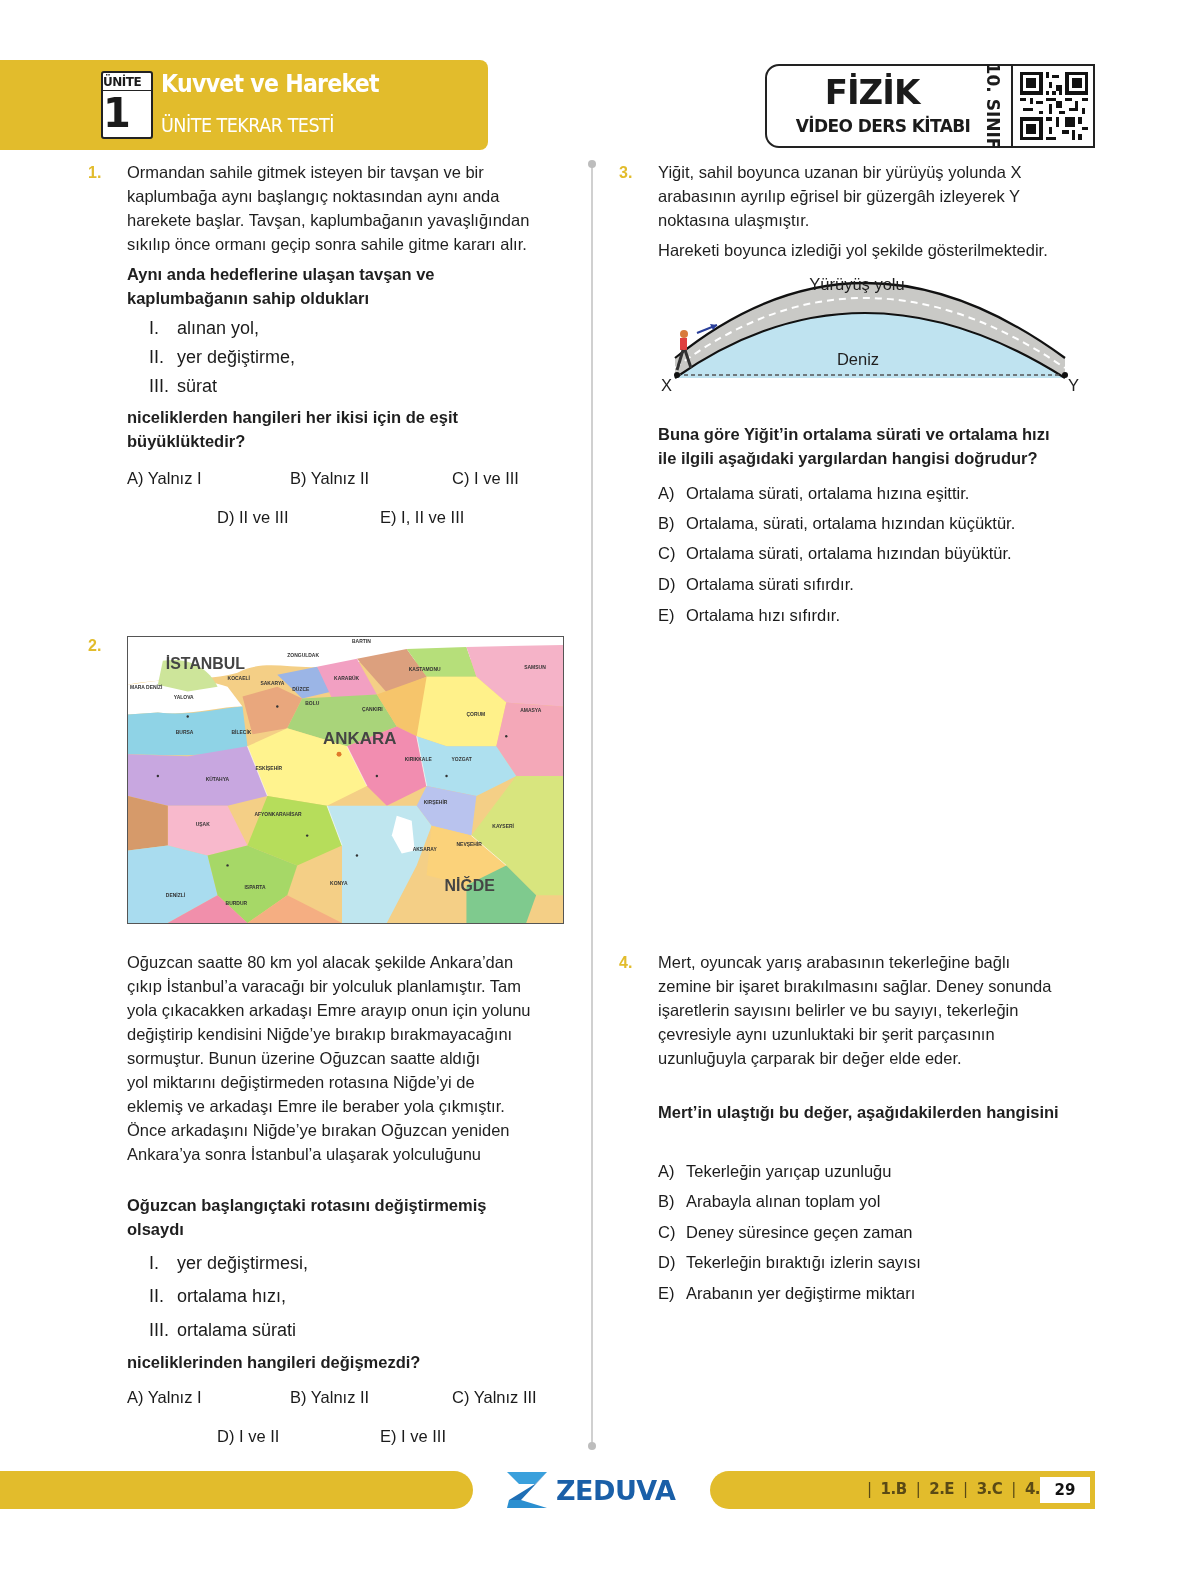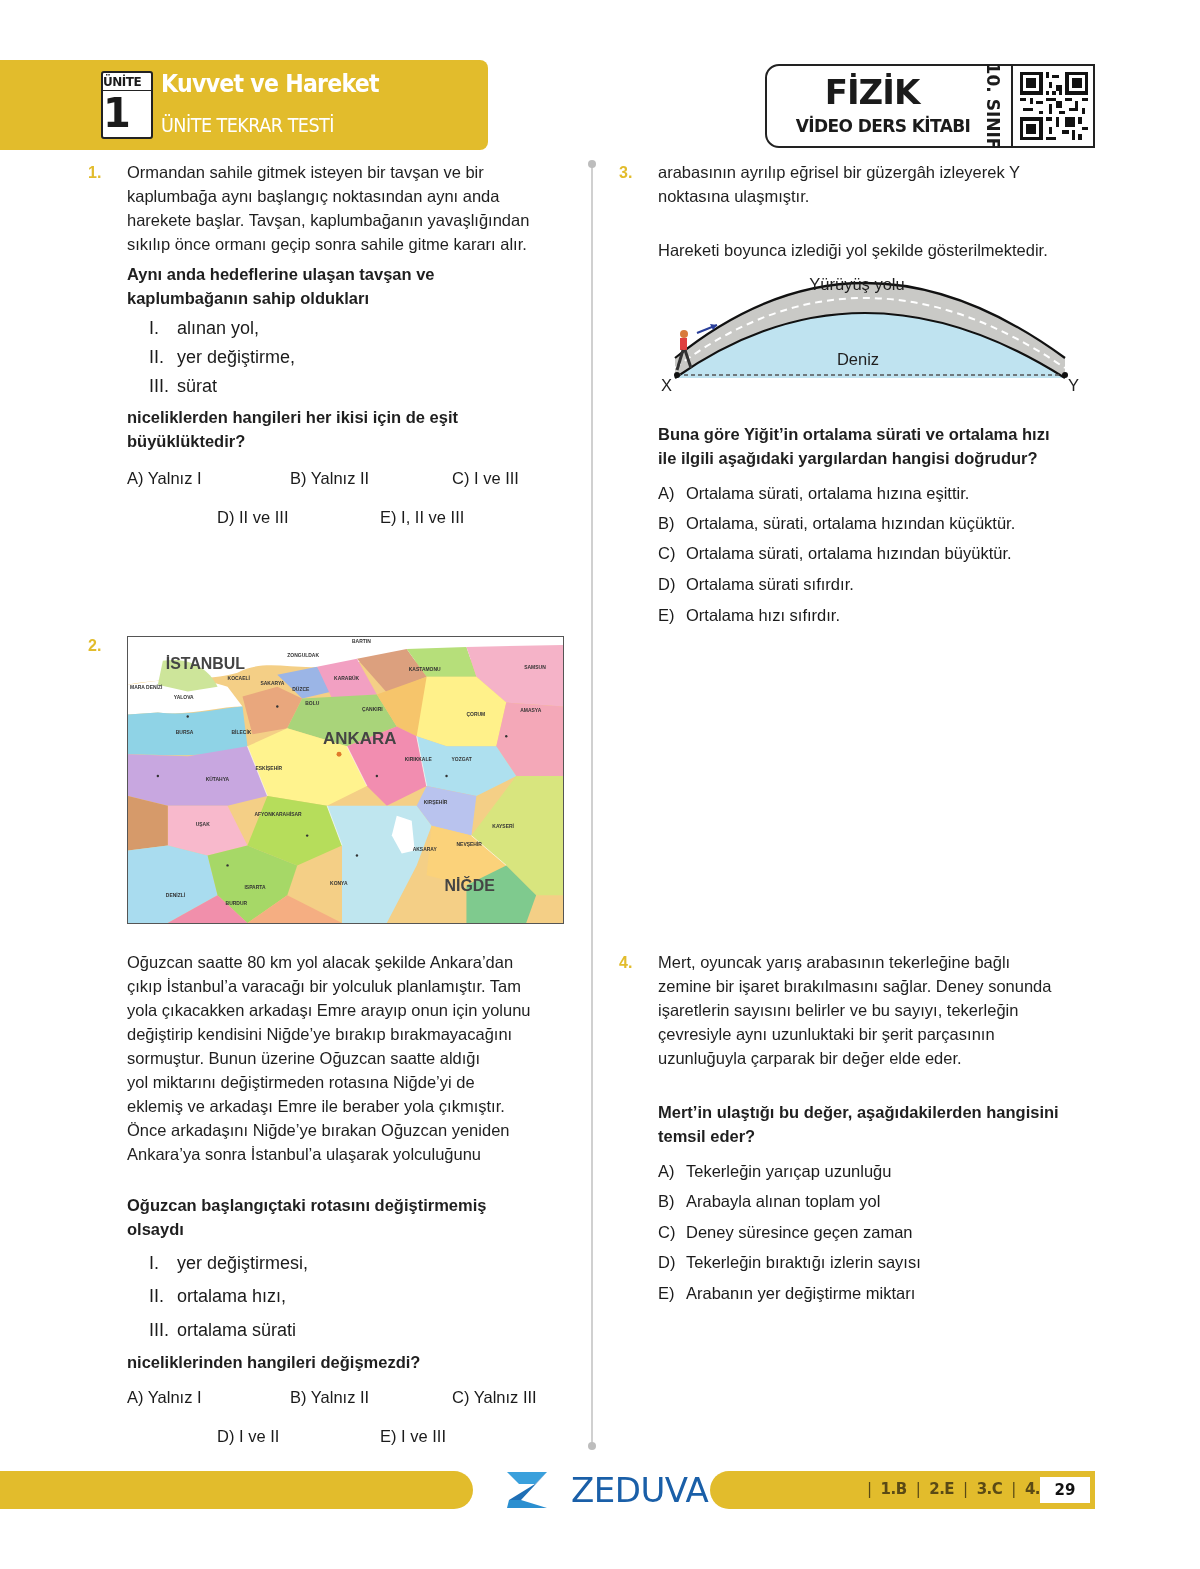--- a/index.html
+++ b/index.html
@@ -47,21 +47,21 @@
   .map svg { width: 100%; height: 100%; display: block; }
 
   
   .diagram { position: absolute; left: 655px; top: 268px; width: 430px; height: 130px; }
   .diagram svg { width: 100%; height: 100%; overflow: visible; }
 
   
   .foot-left { position: absolute; left: 0; top: 1471px; width: 473px; height: 38px; background: #e2bc2c; border-radius: 0 19px 19px 0; }
   .foot-right { position: absolute; left: 710px; top: 1471px; width: 385px; height: 38px; background: #e2bc2c; border-radius: 19px 0 0 19px; }
   .logo { position: absolute; left: 505px; top: 1470px; height: 40px; display: flex; align-items: center; }
-  .logo-text { font-family: "DejaVu Sans", sans-serif; font-weight: normal; font-size: 34px; color: #1a5fa8; margin-left: 22px; letter-spacing: -0.5px; }
+  .logo-text { font-family: "DejaVu Sans", sans-serif; font-weight: bold; font-size: 27px; color: #1a5fa8; margin-left: 7px; letter-spacing: -0.5px; }
   .answers { position: absolute; left: 148px; top: 9px; display: flex; align-items: center; font-family: "DejaVu Sans", sans-serif;
              font-weight: bold; font-size: 15px; color: #5a4a15; letter-spacing: -0.5px; }
   .answers .sep { margin: 0 9px; font-weight: normal; }
   .page-num { position: absolute; left: 330px; top: 6px; width: 50px; height: 26px; background: #fff; text-align: center;
               font-family: "DejaVu Sans", sans-serif; font-weight: bold; font-size: 15px; line-height: 26px; color: #111; }
 </style>
 </head>
 <body>
 
 <div class="unit-banner"></div>
@@ -270,20 +270,21 @@
   <div class="opt" style="left:127px; top:1388px"><span>A)</span> <span>Yalnız I</span></div>
   <div class="opt" style="left:290px; top:1388px"><span>B)</span> <span>Yalnız II</span></div>
   <div class="opt" style="left:452px; top:1388px"><span>C)</span> <span>Yalnız III</span></div>
   <div class="opt" style="left:217px; top:1427px"><span>D)</span> <span>I ve II</span></div>
   <div class="opt" style="left:380px; top:1427px"><span>E)</span> <span>I ve III</span></div>
 </div>
 
 <div>
   <div class="qnum" style="left:619px; top:164px">3.</div>
   <div class="text" style="left:658px; top:160px">
+    <div>Yiğit, sahil boyunca uzanan bir yürüyüş yolunda X</div>
     <div>arabasının ayrılıp eğrisel bir güzergâh izleyerek Y</div>
     <div>noktasına ulaşmıştır.</div>
   </div>
   <div class="text" style="left:658px; top:238px">Hareketi boyunca izlediği yol şekilde gösterilmektedir.</div>
 
   <div class="diagram">
     <svg viewBox="0 0 430 130">
       <path d="M20 110 Q205 -20 410 110 Z" fill="#bfe3f0"></path>
       <path d="M20 110 Q205 -20 410 110 L410 90 Q205 -60 20 90 Z" fill="#c9c9c6"></path>
       <path d="M20 90 Q205 -60 410 90" fill="none" stroke="#111" stroke-width="2.2"></path>
@@ -322,21 +323,20 @@
   <div class="qnum" style="left:619px; top:954px">4.</div>
   <div class="text" style="left:658px; top:950px">
     <div>Mert, oyuncak yarış arabasının tekerleğine bağlı</div>
     <div>zemine bir işaret bırakılmasını sağlar. Deney sonunda</div>
     <div>işaretlerin sayısını belirler ve bu sayıyı, tekerleğin</div>
     <div>çevresiyle aynı uzunluktaki bir şerit parçasının</div>
     <div>uzunluğuyla çarparak bir değer elde eder.</div>
   </div>
   <div class="text bold" style="left:658px; top:1100px">
     <div>Mert’in ulaştığı bu değer, aşağıdakilerden hangisini</div>
-    <div>temsil eder?</div>
   </div>
   <div class="opt" style="left:658px; top:1162px"><span class="ol">A)</span><span>Tekerleğin yarıçap uzunluğu</span></div>
   <div class="opt" style="left:658px; top:1192px"><span class="ol">B)</span><span>Arabayla alınan toplam yol</span></div>
   <div class="opt" style="left:658px; top:1223px"><span class="ol">C)</span><span>Deney süresince geçen zaman</span></div>
   <div class="opt" style="left:658px; top:1253px"><span class="ol">D)</span><span>Tekerleğin bıraktığı izlerin sayısı</span></div>
   <div class="opt" style="left:658px; top:1284px"><span class="ol">E)</span><span>Arabanın yer değiştirme miktarı</span></div>
 </div>
 
 <div class="foot-left"></div>
 <div class="logo">

